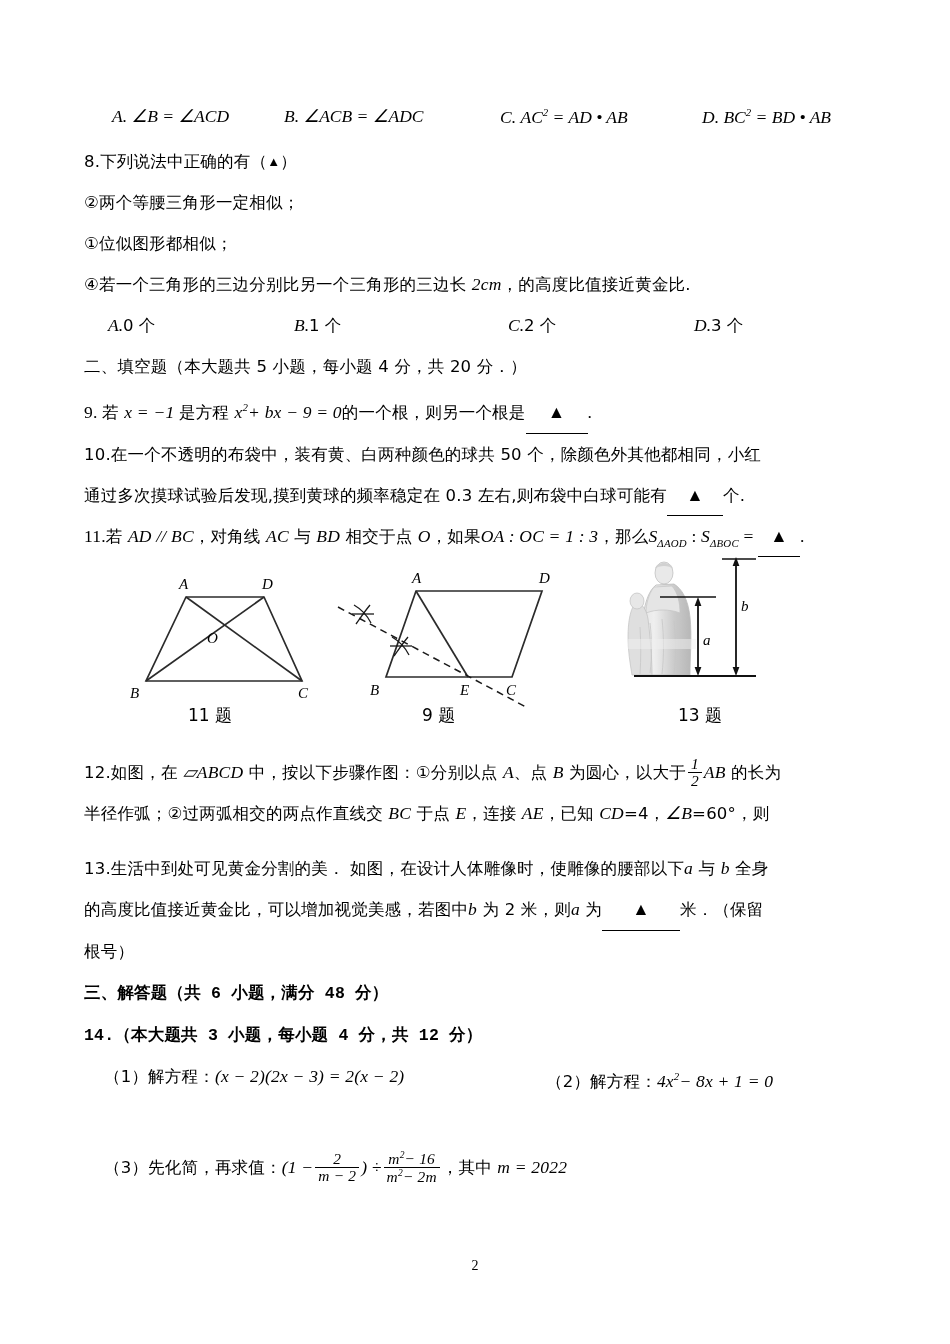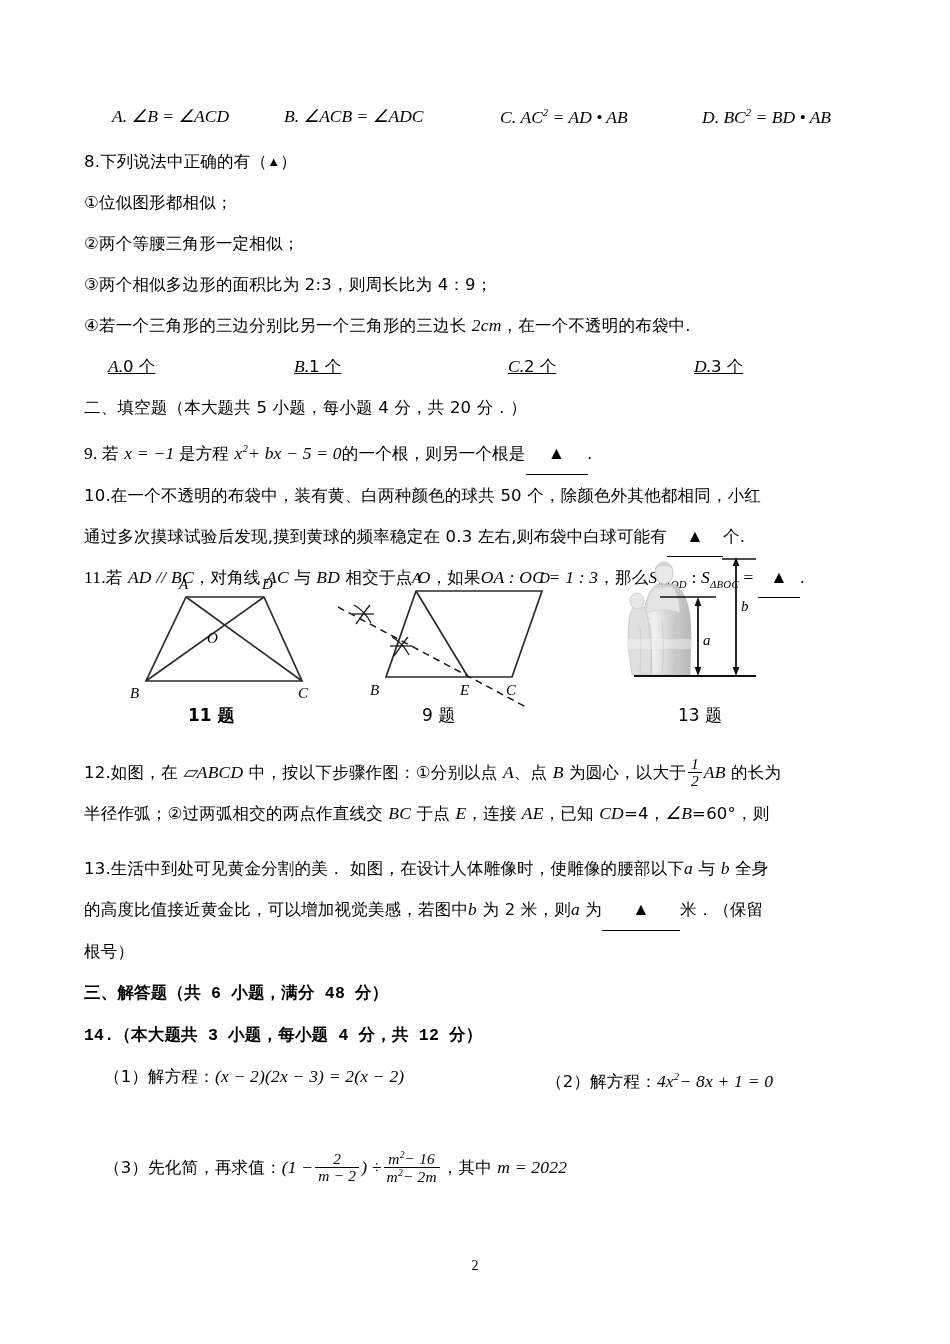--- a/index.html
+++ b/index.html
@@ -74,21 +74,20 @@
     top: -1px;
   }
   .frac > span { display: block; padding: 0 3px; font-size: 0.88em; }
   .frac .num { border-bottom: 1.1px solid #000; }
 
   
   .opts {
     display: flex;
     font-size: 17.5px;
     line-height: 41px;
-    text-decoration: underline;
   }
   .opts > div { white-space: nowrap; }
 
   
   .row7 { position: absolute; left: 112px; top: 94px; width: 760px; }
   .row7 .c { position: absolute; white-space: nowrap; font-size: 17.5px; }
 
   
   .figures {
     position: absolute;
@@ -145,30 +144,27 @@
     </div>
   </div>
 
   <div class="content" style="top:129px;">
 
     <div class="line">
       <span class="cn">8.下列说法中正确的有（</span><span class="tri">▲</span><span class="cn">）</span>
     </div>
 
     <div class="line">
+      <span class="cn">②两个等腰三角形一定相似；</span>
+    </div>
+    <div class="line">
       <span class="cn">①位似图形都相似；</span>
     </div>
     <div class="line">
-      <span class="cn">②两个等腰三角形一定相似；</span>
-    </div>
-    <div class="line">
-      <span class="cn">③两个相似多边形的面积比为 2:3，则周长比为 4：9；</span>
-    </div>
-    <div class="line">
-      <span class="cn">④若一个三角形的三边分别比另一个三角形的三边长 </span><span class="mi">2cm</span><span class="cn">，在一个不透明的布袋中.</span>
+      <span class="cn">④若一个三角形的三边分别比另一个三角形的三边长 </span><span class="mi">2cm</span><span class="cn">，的高度比值接近黄金比.</span>
     </div>
 
     <div class="opts">
       <div style="width:186px; padding-left:24px;">
         <span class="mi">A.</span><span class="cn">0 个</span>
       </div>
       <div style="width:214px;">
         <span class="mi">B.</span><span class="cn">1 个</span>
       </div>
       <div style="width:186px;">
@@ -179,21 +175,21 @@
       </div>
     </div>
 
     <div class="line">
       <span class="cn">二、填空题（本大题共 5 小题，每小题 4 分，共 20 分．）</span>
     </div>
 
     <div class="line">
       <span class="mn">9.</span>
       <span class="cn">若 </span><span class="mi">x = −1</span>
-      <span class="cn">是方程 </span><span class="mi">x</span><sup class="ex">2</sup><span class="mi">+ bx − 5 = 0</span><span class="cn">的一个根，则另一个根是</span><span class="blank w1">▲</span><span class="mn">.</span>
+      <span class="cn">是方程 </span><span class="mi">x</span><sup class="ex">2</sup><span class="mi">+ bx − 9 = 0</span><span class="cn">的一个根，则另一个根是</span><span class="blank w1">▲</span><span class="mn">.</span>
     </div>
 
     <div class="line" style="line-height:40px;">
       <span class="cn">10.在一个不透明的布袋中，装有黄、白两种颜色的球共 50 个，除颜色外其他都相同，小红</span>
     </div>
     <div class="line" style="line-height:40px;">
       <span class="cn">通过多次摸球试验后发现,摸到黄球的频率稳定在 0.3 左右,则布袋中白球可能有</span><span class="blank w2">▲</span><span class="cn">个.</span>
     </div>
 
     <div class="line" style="line-height:40px;">
@@ -290,21 +286,21 @@
         <polygon points="132,4 128.6,13 135.4,13" fill="#111"></polygon>
         <polygon points="132,123 128.6,114 135.4,114" fill="#111"></polygon>
         <text x="137" y="58" font-family="Liberation Serif, serif" font-style="italic" font-size="15" fill="#000">b</text>
       </g>
 
       <line x1="118" y1="6" x2="152" y2="6" stroke="#111" stroke-width="1.6"></line>
     </svg>
   </div>
 
   <div class="figcaps">
-    <div class="figcap" style="left:104px;font-weight:bold;">11 题</div>
+    <div class="figcap" style="left:104px;">11 题</div>
     <div class="figcap" style="left:338px;">9 题</div>
     <div class="figcap" style="left:594px;">13 题</div>
   </div>
 
   <div class="content" style="top:740px;">
 
     <div class="line">
       <span class="cn">12.如图，在 </span><span class="mi">▱ABCD</span><span class="cn"> 中，按以下步骤作图：①分别以点 </span><span class="mi">A</span><span class="cn">、点 </span><span class="mi">B</span><span class="cn"> 为圆心，以大于</span><span class="frac"><span class="num">1</span><span class="den">2</span></span><span class="mi">AB</span><span class="cn"> 的长为</span>
     </div>
 

